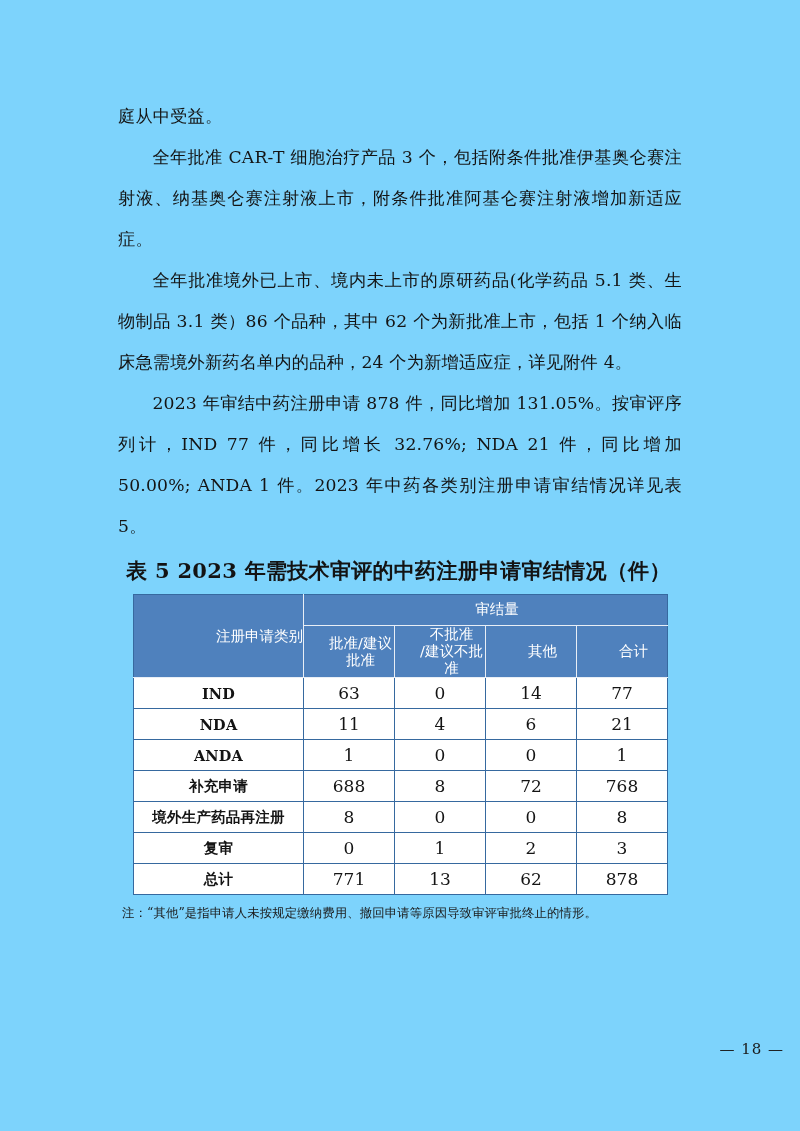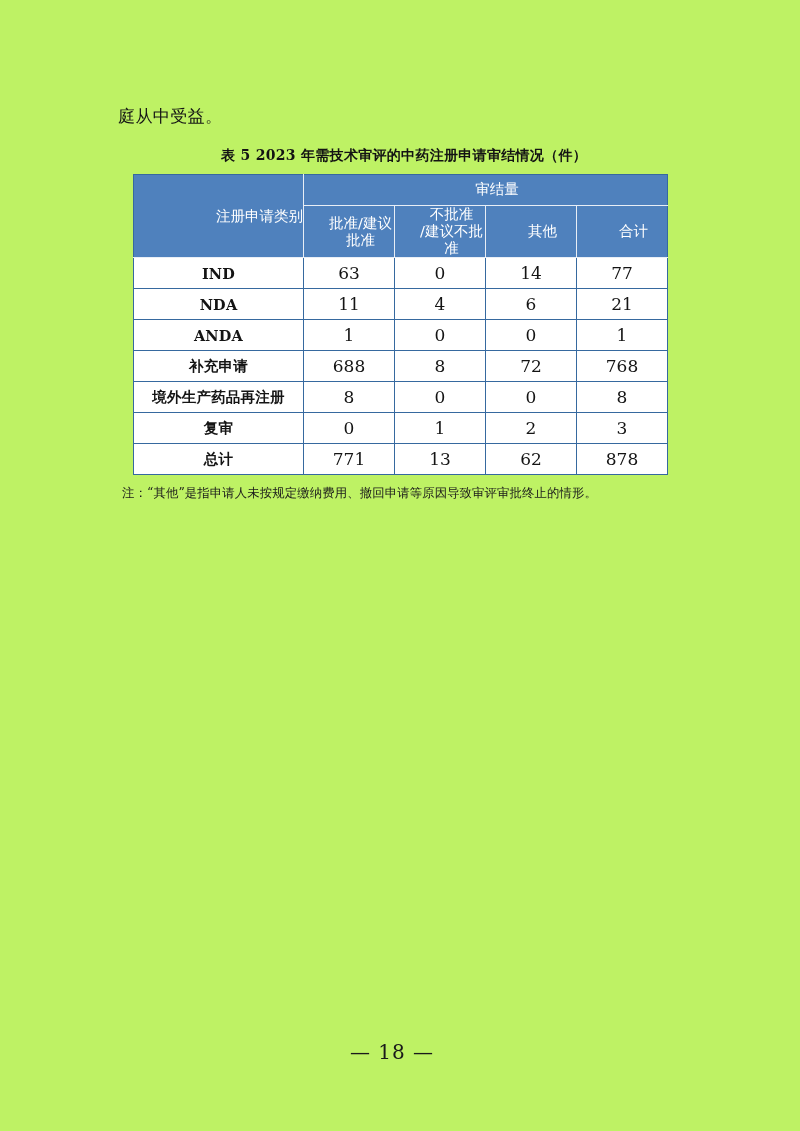--- a/index.html
+++ b/index.html
@@ -14,21 +14,21 @@
     font-family: "DejaVu Serif", "Liberation Serif", serif;
     color: #1a1a1a;
     overflow: hidden;
   }
 
   .page {
     position: absolute;
     left: 0; top: 0;
     width: 800px;
     height: 1131px;
-    background: #bef264;
+    background: #7dd3fc;
   }
 
   .content {
     position: absolute;
     left: 118px;
     top: 96px;
     width: 564px;
   }
 
   p.para {
@@ -41,22 +41,21 @@
     color: #141414;
   }
 
   p.indent {
     text-indent: 2em;
   }
 
   
   .table-caption {
     margin-top: 10px;
-    font-size: 14px;
-    text-align: center;
+    font-size: 21px;
     font-weight: bold;
     letter-spacing: 0.3px;
     color: #131313;
     padding-left: 8px;
   }
 
   .tbl-wrap {
     margin-top: 9px;
     margin-left: 15px;
     width: 535px;
@@ -124,33 +123,36 @@
     letter-spacing: 0.1px;
   }
 
   .after-table { margin-top: 17px; }
 
   .page-number {
     position: absolute;
     left: 0;
     top: 1040px;
     width: 784px;
-    text-align: center;
-    font-size: 20px;
+    text-align: right;
+    font-size: 15px;
     color: #1a1a1a;
     letter-spacing: 1px;
   }
 </style>
 </head>
 <body>
 
 <div class="page">
   <div class="content">
 
     <p class="para">庭从中受益。</p>
+    <p class="para indent">全年批准 CAR-T 细胞治疗产品 3 个，包括附条件批准伊基奥仑赛注射液、纳基奥仑赛注射液上市，附条件批准阿基仑赛注射液增加新适应症。</p>
+    <p class="para indent">全年批准境外已上市、境内未上市的原研药品(化学药品 5.1 类、生物制品 3.1 类）86 个品种，其中 62 个为新批准上市，包括 1 个纳入临床急需境外新药名单内的品种，24 个为新增适应症，详见附件 4。</p>
+    <p class="para indent">2023 年审结中药注册申请 878 件，同比增加 131.05%。按审评序列计，IND 77 件，同比增长 32.76%; NDA 21 件，同比增加 50.00%; ANDA 1 件。2023 年中药各类别注册申请审结情况详见表 5。</p>
 
     <div class="table-caption">表 5   2023 年需技术审评的中药注册申请审结情况（件）</div>
 
     <div class="tbl-wrap">
       <table class="reg">
         <thead>
           <tr>
             <th class="cat outer-l outer-t" rowspan="2">注册申请类别</th>
             <th class="group outer-t outer-r" colspan="4">审结量</th>
           </tr>

